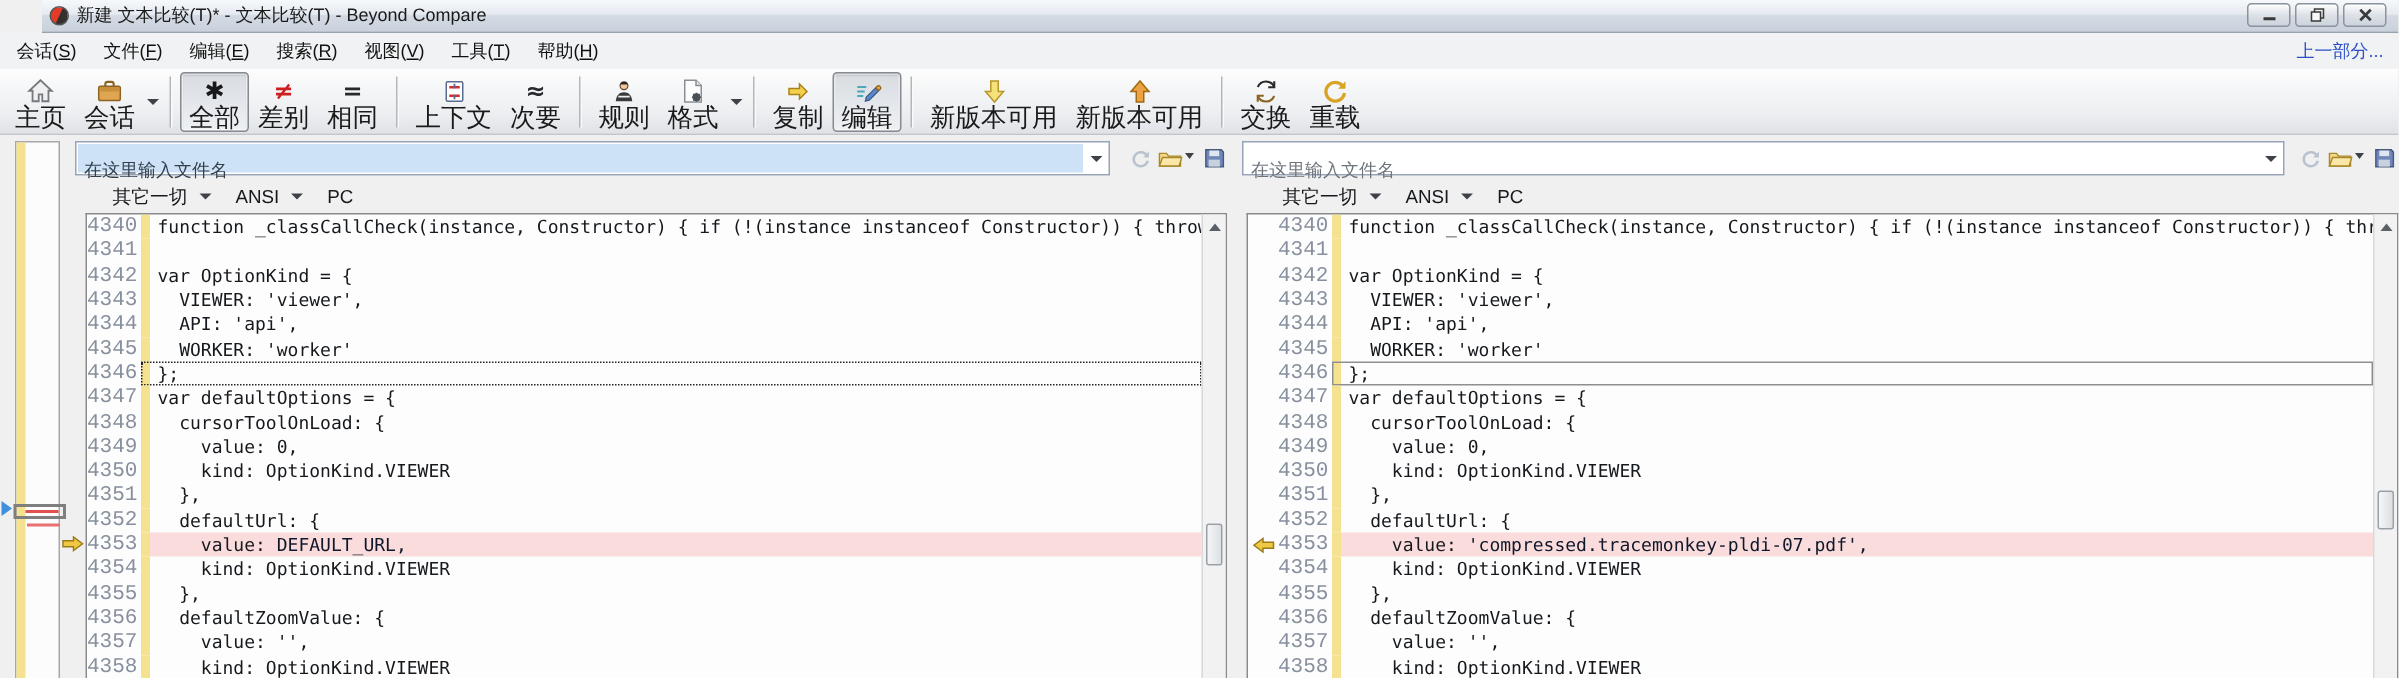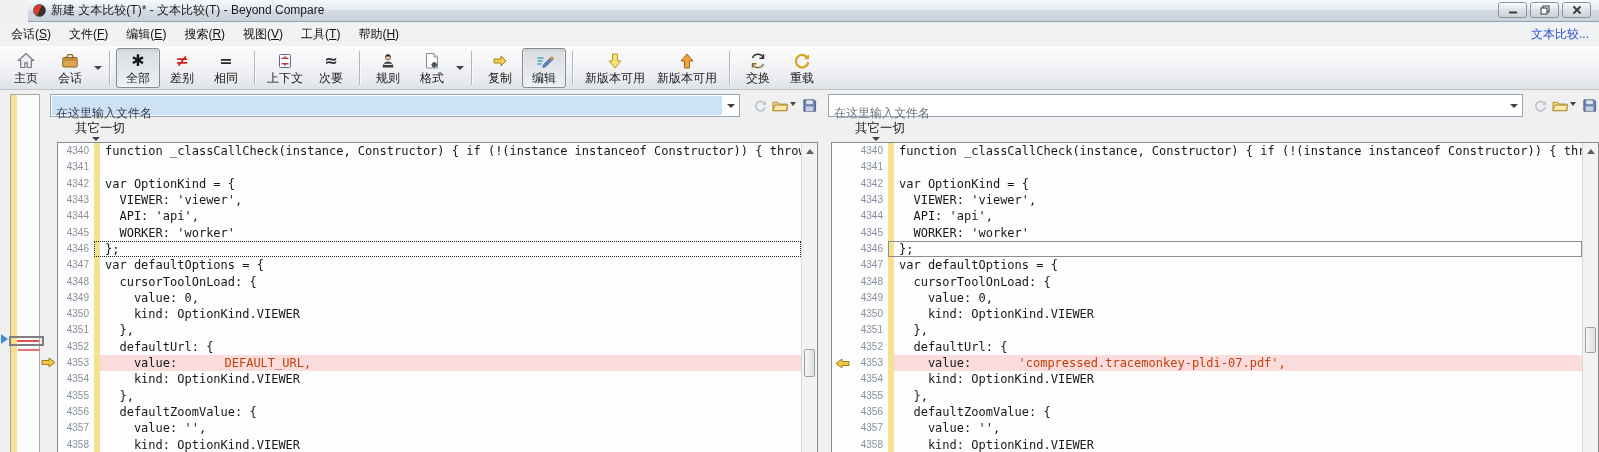--- a/index.html
+++ b/index.html
@@ -25,39 +25,39 @@
   .menu-item u { text-decoration:underline; }
   .update-link { position:absolute; right:10px; font-size:12px; color:#2b50c8; }
 
   
   .toolbar { position:absolute; top:46px; left:0; right:0; height:44px;
     background:linear-gradient(#fdfdfd,#ecEEf1 70%,#dfe2e6); border-bottom:1px solid #c2c6cb;
     display:flex; align-items:center; padding-left:4px; }
   .tb-btn { display:flex; flex-direction:column; align-items:center; justify-content:center;
     min-width:44px; height:40px; padding:1px 5px 0; border:1px solid transparent; border-radius:3px; }
   .tb-btn .ic { height:20px; display:flex; align-items:center; justify-content:center; }
-  .tb-btn .lbl { font-size:12px; color:#1a1a1a; line-height:15px; white-space:nowrap; }
+  .tb-btn .lbl { font-size:17px; color:#1a1a1a; line-height:15px; white-space:nowrap; }
   .tb-btn.pressed { border-color:#878b91; background:linear-gradient(#d8dce1,#eef1f4);
     box-shadow:inset 0 1px 2px rgba(0,0,0,.18), 0 0 0 1px #f8f9fa inset; }
   .tb-sep { width:1px; height:34px; background:#b3b7bc; box-shadow:1px 0 0 #fafafa; margin:0 6px; flex:none; }
   .tb-caret { width:11px; height:40px; display:flex; align-items:center; justify-content:center; }
   .caret-down { width:0; height:0; border-left:4px solid transparent; border-right:4px solid transparent; border-top:4px solid #3e4248; }
   .ic svg { display:block; }
   .ic-glyph { font-family:"DejaVu Sans",sans-serif; font-weight:bold; font-size:16px; line-height:18px; }
 
   
   .combo { position:absolute; top:94px; height:23px; background:#fff; border:1px solid #96a4b6; }
   .combo .sel { position:absolute; left:1px; top:1px; bottom:1px; right:17px; background:#cde2f7; }
   .combo .ctext { position:absolute; left:5px; top:10px; font-size:12px; color:#3c4248; white-space:nowrap; }
   .combo .carrow { position:absolute; right:0; top:0; bottom:0; width:16px; display:flex; align-items:center; justify-content:center; }
   .mini-btn { position:absolute; top:94px; width:20px; height:22px; display:flex; align-items:center; justify-content:center; }
   .mini-caret { position:absolute; top:102px; width:0; height:0; border-left:3.5px solid transparent; border-right:3.5px solid transparent; border-top:4px solid #3e4248; }
 
   
-  .formatbar { position:absolute; top:120px; height:22px; display:flex; align-items:center; font-size:12.5px; color:#15181c;flex-direction:column; }
+  .formatbar { position:absolute; top:120px; height:22px; display:flex; align-items:center; font-size:12.5px; color:#15181c; }
   .fmt-item { margin-right:8px; white-space:nowrap; }
   .fmt-caret { width:0; height:0; border-left:4px solid transparent; border-right:4px solid transparent; border-top:4px solid #3e4248; margin-right:16px; }
 
   
   .overview { position:absolute; left:10px; top:94px; width:30px; height:358px; background:#fcfcfc;
     border:1px solid #a8a8a8; border-bottom:none; }
   .ov-band { position:absolute; left:0; top:0; bottom:0; width:6px; background:#f5e290; }
   .ov-cur { position:absolute; left:-2px; top:241px; width:35px; height:10px; border:2px solid #7f7f7f; }
   .ov-red1 { position:absolute; left:6px; top:245px; width:22px; height:2px; background:#e05050; }
   .ov-red2 { position:absolute; left:7px; top:254px; width:22px; height:2px; background:#e87070; }
@@ -65,28 +65,28 @@
     border-left:7px solid #3f8fe0; border-top:5px solid transparent; border-bottom:5px solid transparent; }
 
   
   .codearea { position:absolute; top:142px; left:0; right:0; bottom:0; }
   .panel { position:absolute; top:0; bottom:0; background:#fdfdfd; border:1px solid #8a8a8a; border-bottom:none; }
   .panel-left  { left:57px;  width:761px; }
   .panel-right { left:831px; width:768px; }
   .rows { position:absolute; top:0; left:0; right:16px; bottom:0; overflow:hidden; }
   .row { display:flex; height:16.316px; align-items:stretch; }
   .row .marker { width:20px; flex:none; display:flex; align-items:center; justify-content:center; }
-  .row .num { width:36px; flex:none; text-align:right; padding-right:5px; font-size:10px; color:#87909e;
-    line-height:16.3px; font-family:Liberation Sans, sans-serif; }
+  .row .num { width:36px; flex:none; text-align:right; padding-right:5px; font-size:14px; color:#87909e;
+    line-height:16.3px; font-family:Liberation Mono, monospace; }
   .row .body { flex:1; display:flex; min-width:0; }
   .row .band { width:6px; flex:none; background:#f5e290; }
   .row .code { flex:1; white-space:pre; overflow:hidden; padding-left:5px;
     font-family:"DejaVu Sans Mono",monospace; font-size:12px; line-height:16.3px; color:#15181c; }
   .row.diff .code { background:#fadcdc; }
-  .red { color:#c2410c;margin-left:40px; }
+  .red { color:#0f172a; }
   .row.cursor-l .body { outline:1px dotted #222; outline-offset:-1px; }
   .row.cursor-r .body { outline:1px solid #8f8f8f; outline-offset:-1px; }
   .gutter-arrow { position:absolute; left:41px; top:215px; }
 
   
   .vscroll { position:absolute; top:0; bottom:0; right:0; width:16px; background:#f2f2f3; border-left:1px solid #d9d9d9; }
   .vs-up { height:16px; display:flex; align-items:center; justify-content:center; }
   .tri-up { width:0; height:0; border-left:4px solid transparent; border-right:4px solid transparent; border-bottom:5px solid #5a5e66; }
   .vs-thumb { position:absolute; left:2px; right:2px; border:1px solid #9aa0a8; border-radius:2px;
     background:linear-gradient(90deg,#f6f6f6,#dcdfe2); }
@@ -122,21 +122,21 @@
 <div class="menubar">
   <div id="menu-items" style="display:flex;align-items:center;">
       <div class="menu-item">会话(<u>S</u>)</div>
       <div class="menu-item">文件(<u>F</u>)</div>
       <div class="menu-item">编辑(<u>E</u>)</div>
       <div class="menu-item">搜索(<u>R</u>)</div>
       <div class="menu-item">视图(<u>V</u>)</div>
       <div class="menu-item">工具(<u>T</u>)</div>
       <div class="menu-item">帮助(<u>H</u>)</div>
     </div>
-  <div class="update-link">文本比较...</div>
+  <div class="update-link">上一部分...</div>
 </div>
 
 <div class="toolbar" id="toolbar">
     <div class="tb-btn">
       <div class="ic">
         <svg width="20" height="20" viewBox="0 0 20 20">
           <path d="M10 2.5 2.5 9.5h2.2v7h4.1v-4.6h2.4v4.6h4.1v-7h2.2z" fill="#f0f0f2" stroke="#75787d" stroke-width="1.2"></path>
         </svg>
       </div>
       <div class="lbl">主页</div>

